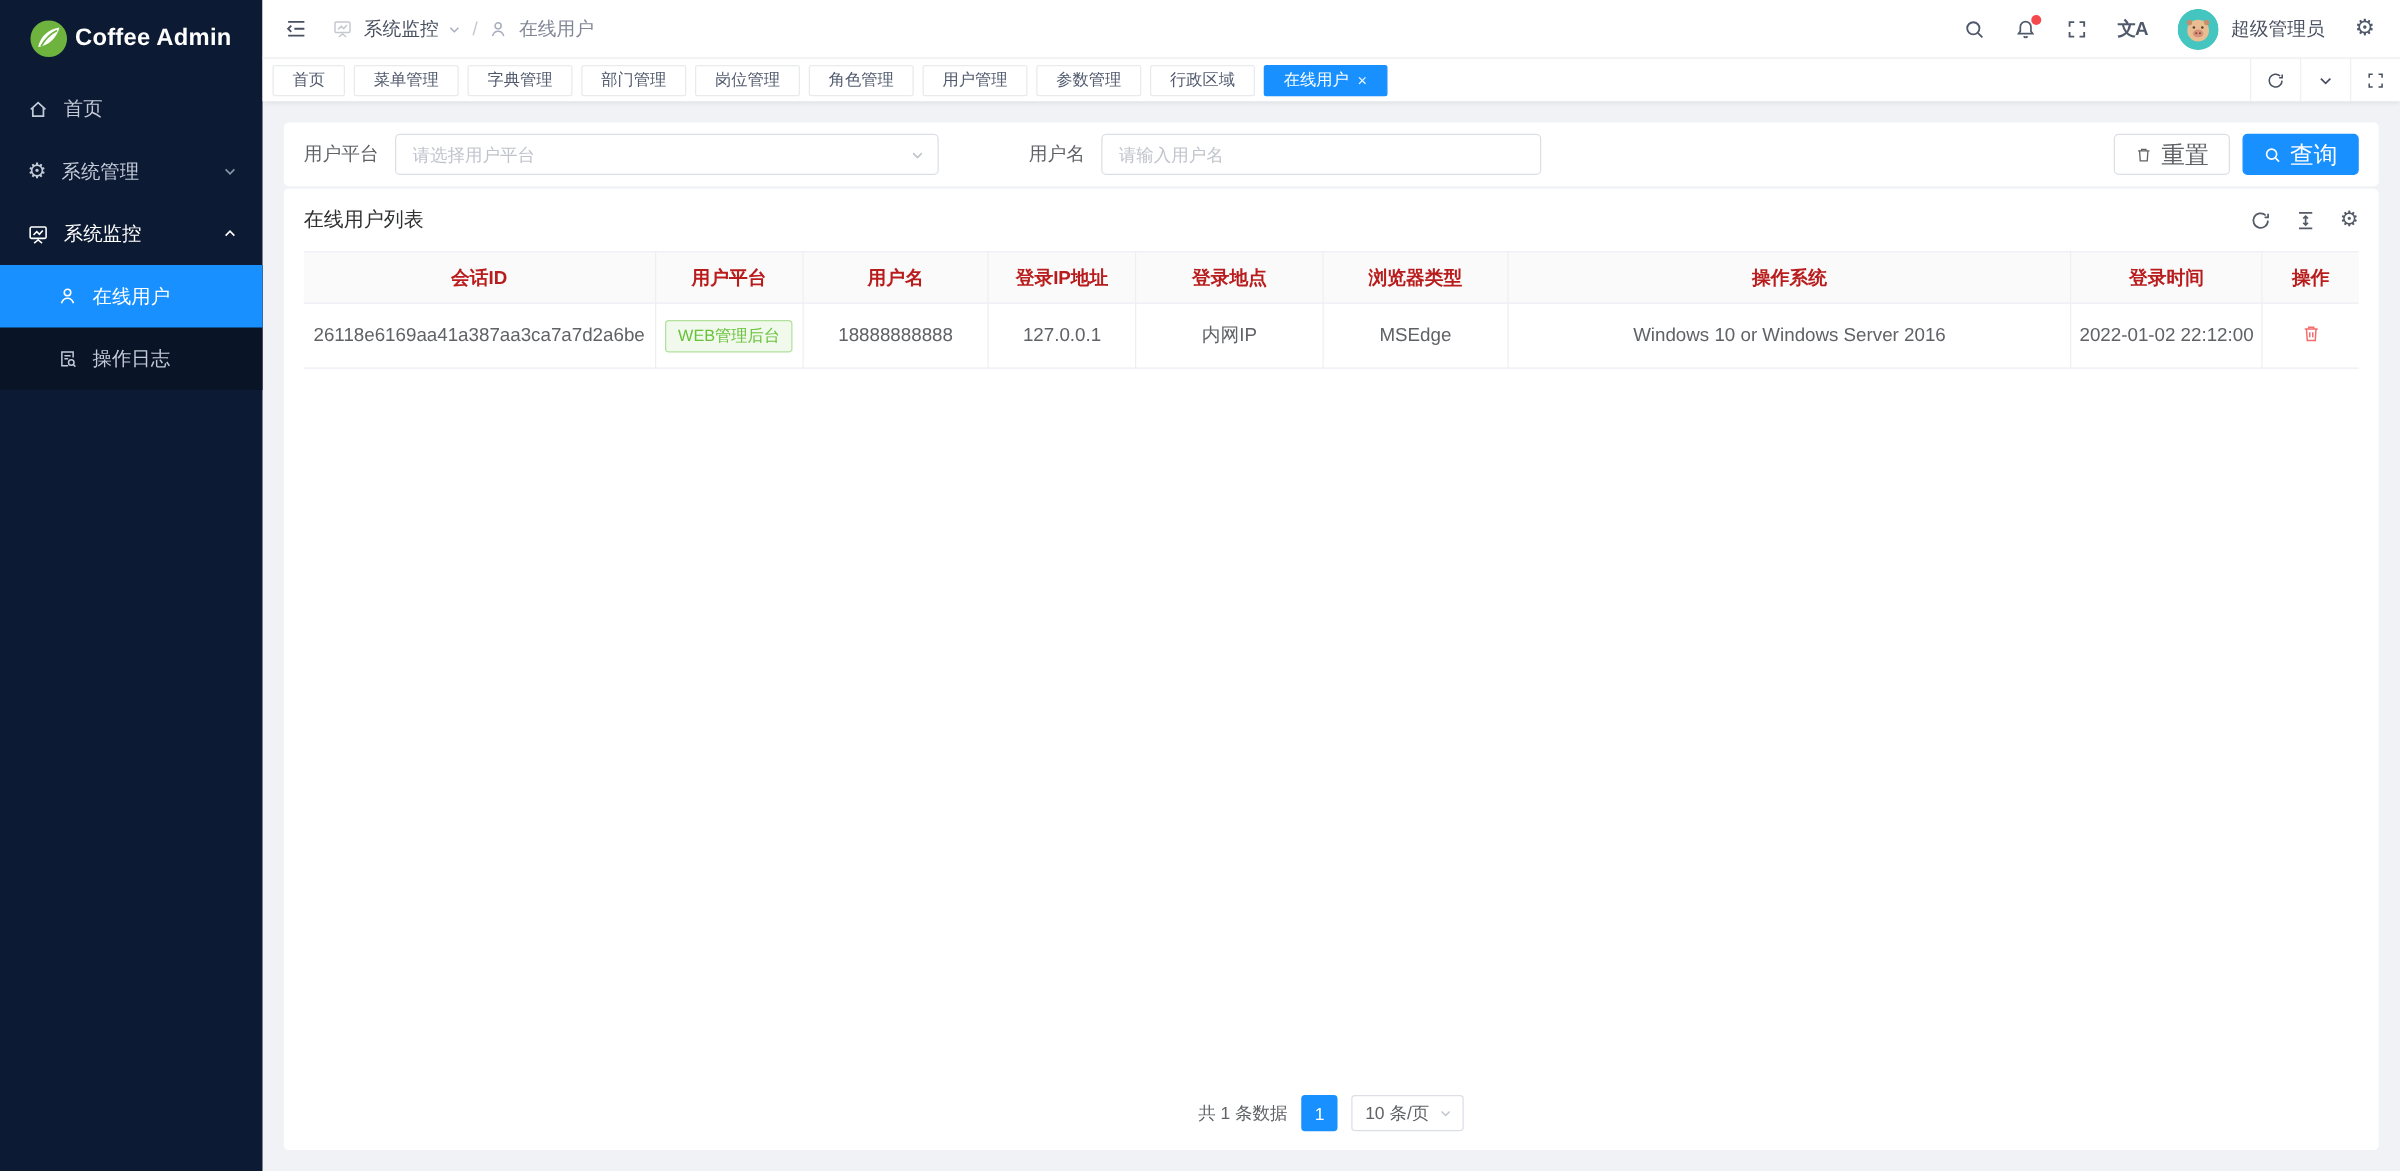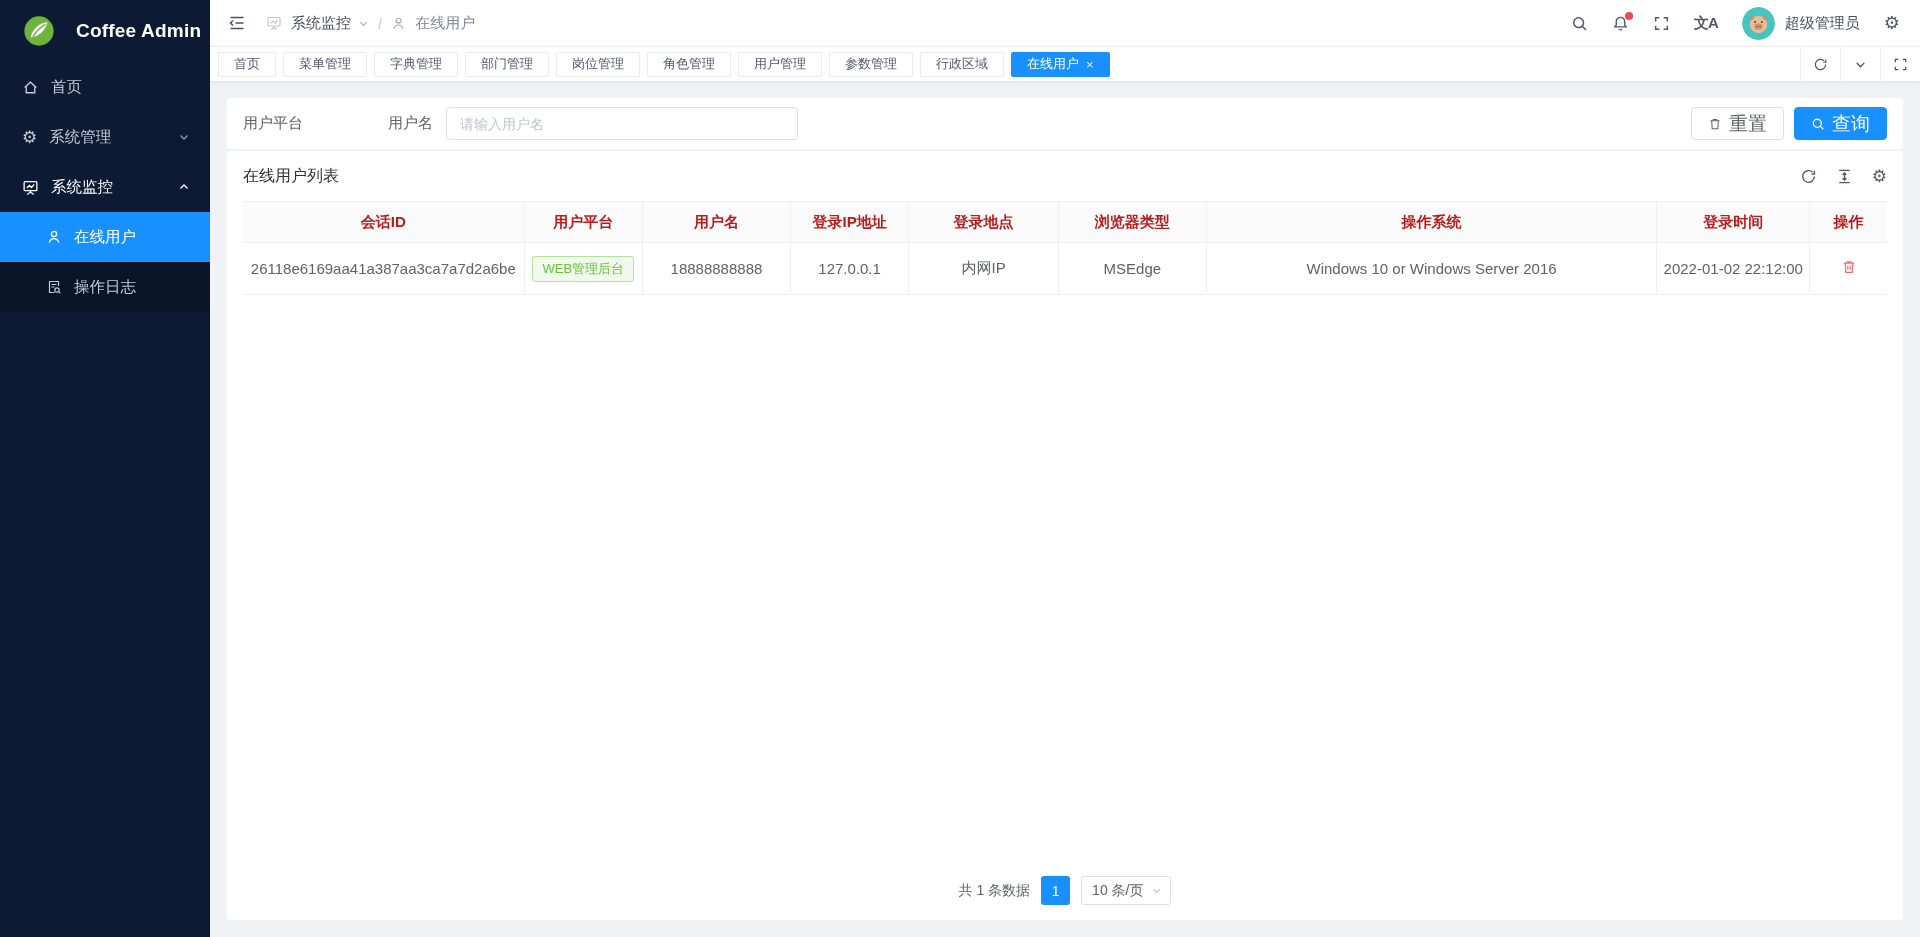--- a/index.html
+++ b/index.html
@@ -1,21 +1,21 @@
 <!DOCTYPE html>
 <html><head>
 <meta charset="utf-8">
 <style>
   * { margin:0; padding:0; box-sizing:border-box; }
   html,body { width:1920px; height:937px; overflow:hidden; font-family:"Liberation Sans", sans-serif; background:#f0f2f5; }
   .app { display:flex; width:100%; height:100%; }
 
   
   .sidebar { width:210px; height:100%; background:#0d1a33; color:#c3cbd9; flex-shrink:0; display:flex; flex-direction:column; }
-  .logo { height:62px; display:flex; align-items:center; padding-left:22px; gap:20px; }
+  .logo { height:62px; display:flex; align-items:center; padding-left:22px; gap:4px; }
   .logo-title { color:#fff; font-weight:bold; font-size:19px; letter-spacing:.2px; }
   .menu-item { height:50px; display:flex; align-items:center; padding:0 20px 0 22px; gap:12px; font-size:15.5px; cursor:pointer; }
   .menu-item .mi-label { flex:0 0 auto; }
   .menu-item .chev { margin-left:auto; color:#8a96aa; }
   .menu-item.expanded { color:#fff; }
   .submenu { background:#0a1427; }
   .submenu-item { height:50px; display:flex; align-items:center; padding-left:46px; gap:12px; font-size:15.5px; cursor:pointer; }
   .submenu-item.active { background:#1890ff; color:#fff; }
   .icon { display:inline-flex; align-items:center; justify-content:center; }
   .icon svg { display:block; }
@@ -272,20 +272,28 @@
             </svg>
         </span>
       </div>
     </div>
 
     <div class="content">
 
       <div class="filter-card">
         <div class="form-item">
           <span class="form-label">用户平台</span>
+          <div class="select-box">
+            <input type="text" readonly="" placeholder="请选择用户平台" style="">
+            <span class="select-arrow icon">
+              <svg width="12" height="12" viewBox="0 0 12 12" fill="none" stroke="currentColor" stroke-width="1.3">
+                  <path d="M2.5 4.5L6 8l3.5-3.5"></path>
+                </svg>
+            </span>
+          </div>
         </div>
         <div class="form-item">
           <span class="form-label">用户名</span>
           <input class="text-input" type="text" placeholder="请输入用户名" style="">
         </div>
         <div class="filter-buttons">
           <button class="btn btn-default">
             <span class="icon">
               <svg width="14" height="14" viewBox="0 0 16 16" fill="none" stroke="currentColor" stroke-width="1.2">
                   <path d="M2.8 4.2h10.4M6 4V2.8h4V4M4.2 4.4l.6 9h6.4l.6-9"></path>

